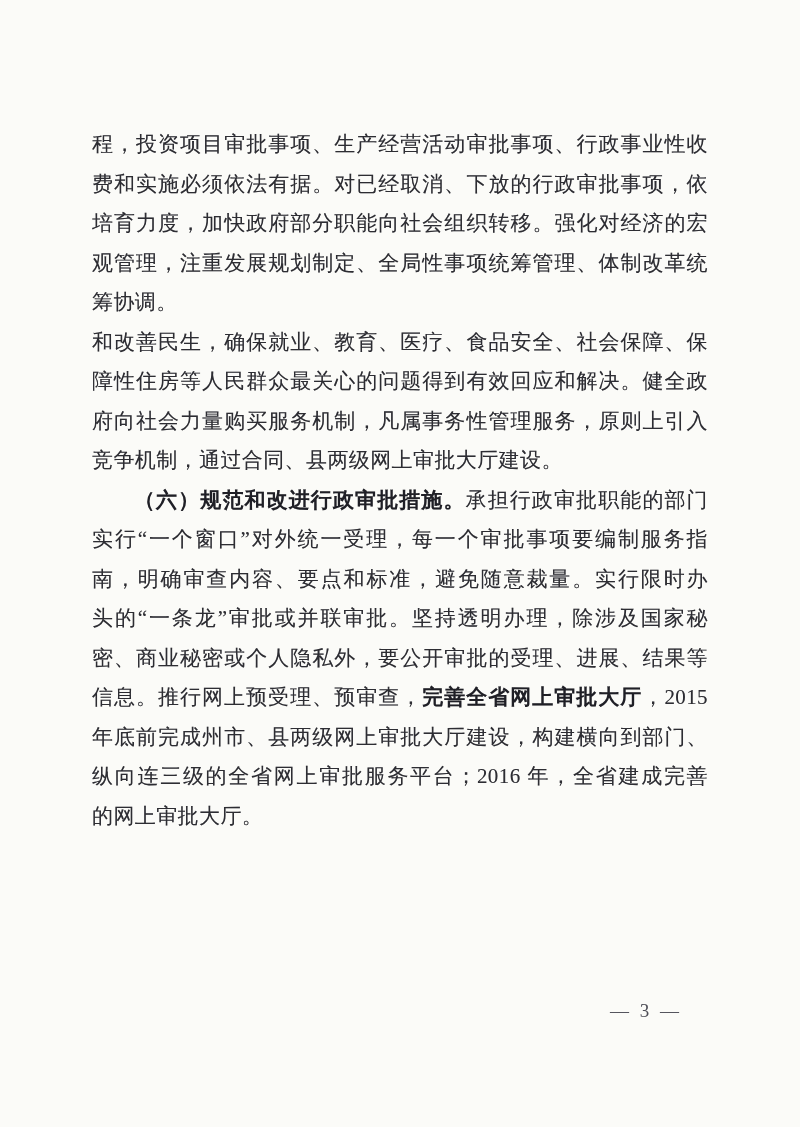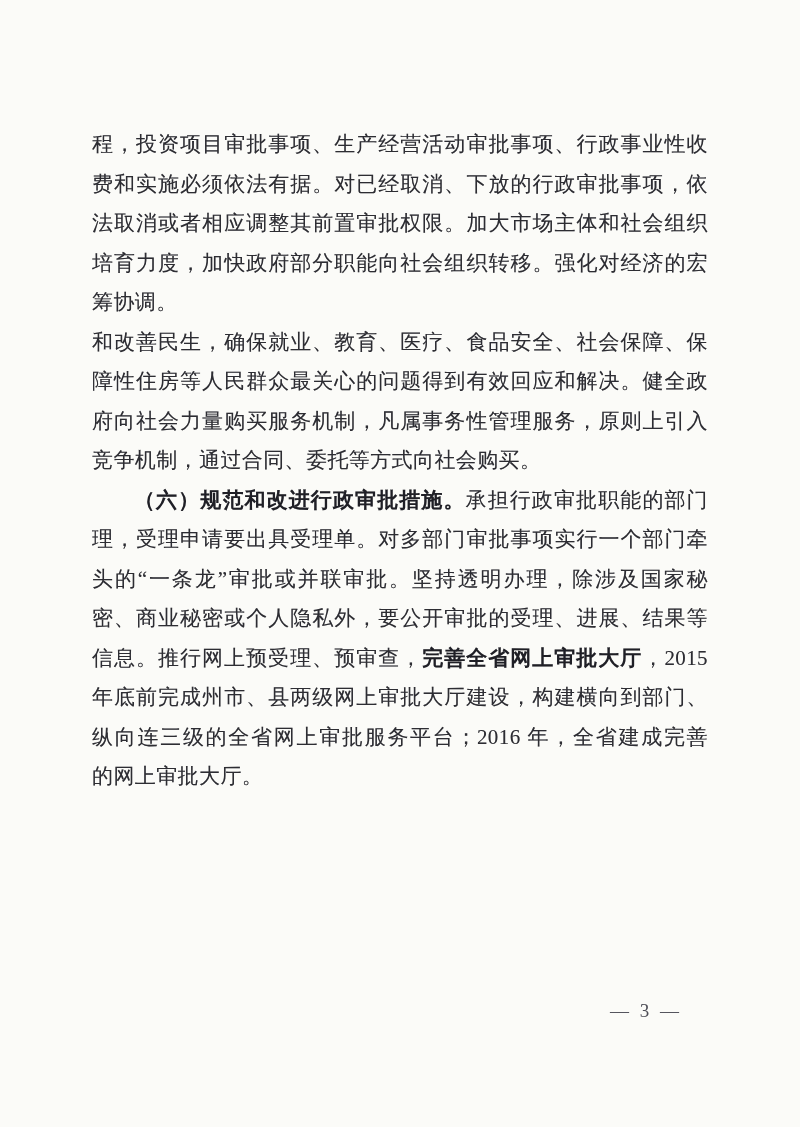--- a/index.html
+++ b/index.html
@@ -59,33 +59,34 @@
   }
 </style>
 </head>
 <body>
 
 <div class="page">
   <div class="content">
       <div class="paragraph">
         <div class="line"><span class="seg">程，投资项目审批事项、生产经营活动审批事项、行政事业性收</span></div>
         <div class="line"><span class="seg">费和实施必须依法有据。对已经取消、下放的行政审批事项，依</span></div>
-        <div class="line"><span class="seg">法取消或者相应调整其前置审批权限。加大市场主体和社会组织</span></div>
         <div class="line"><span class="seg">培育力度，加快政府部分职能向社会组织转移。强化对经济的宏</span></div>
+        <div class="line"><span class="seg">观管理，注重发展规划制定、全局性事项统筹管理、体制改革统</span></div>
         <div class="line last"><span class="seg">筹协调。</span></div>
       </div>
       <div class="paragraph">
         <div class="line"><span class="seg">和改善民生，确保就业、教育、医疗、食品安全、社会保障、保</span></div>
         <div class="line"><span class="seg">障性住房等人民群众最关心的问题得到有效回应和解决。健全政</span></div>
         <div class="line"><span class="seg">府向社会力量购买服务机制，凡属事务性管理服务，原则上引入</span></div>
-        <div class="line last"><span class="seg">竞争机制，通过合同、委托等方式向社会购买。</span></div>
+        <div class="line last"><span class="seg">竞争机制，通过合同、县两级网上审批大厅建设。</span></div>
       </div>
       <div class="paragraph">
         <div class="line indent"><span class="seg bold">（六）规范和改进行政审批措施。</span><span class="seg">承担行政审批职能的部门</span></div>
-        <div class="line"><span class="seg">理，受理申请要出具受理单。对多部门审批事项实行一个部门牵</span></div>
+        <div class="line"><span class="seg">实行“一个窗口”对外统一受理，每一个审批事项要编制服务指</span></div>
+        <div class="line"><span class="seg">南，明确审查内容、要点和标准，避免随意裁量。实行限时办</span></div>
         <div class="line"><span class="seg">头的“一条龙”审批或并联审批。坚持透明办理，除涉及国家秘</span></div>
         <div class="line"><span class="seg">密、商业秘密或个人隐私外，要公开审批的受理、进展、结果等</span></div>
         <div class="line"><span class="seg">信息。推行网上预受理、预审查，</span><span class="seg bold">完善全省网上审批大厅</span><span class="seg">，2015</span></div>
         <div class="line"><span class="seg">年底前完成州市、县两级网上审批大厅建设，构建横向到部门、</span></div>
         <div class="line"><span class="seg">纵向连三级的全省网上审批服务平台；2016 年，全省建成完善</span></div>
         <div class="line last"><span class="seg">的网上审批大厅。</span></div>
       </div>
     </div>
   <div class="page-number">— 3 —</div>
 </div>

